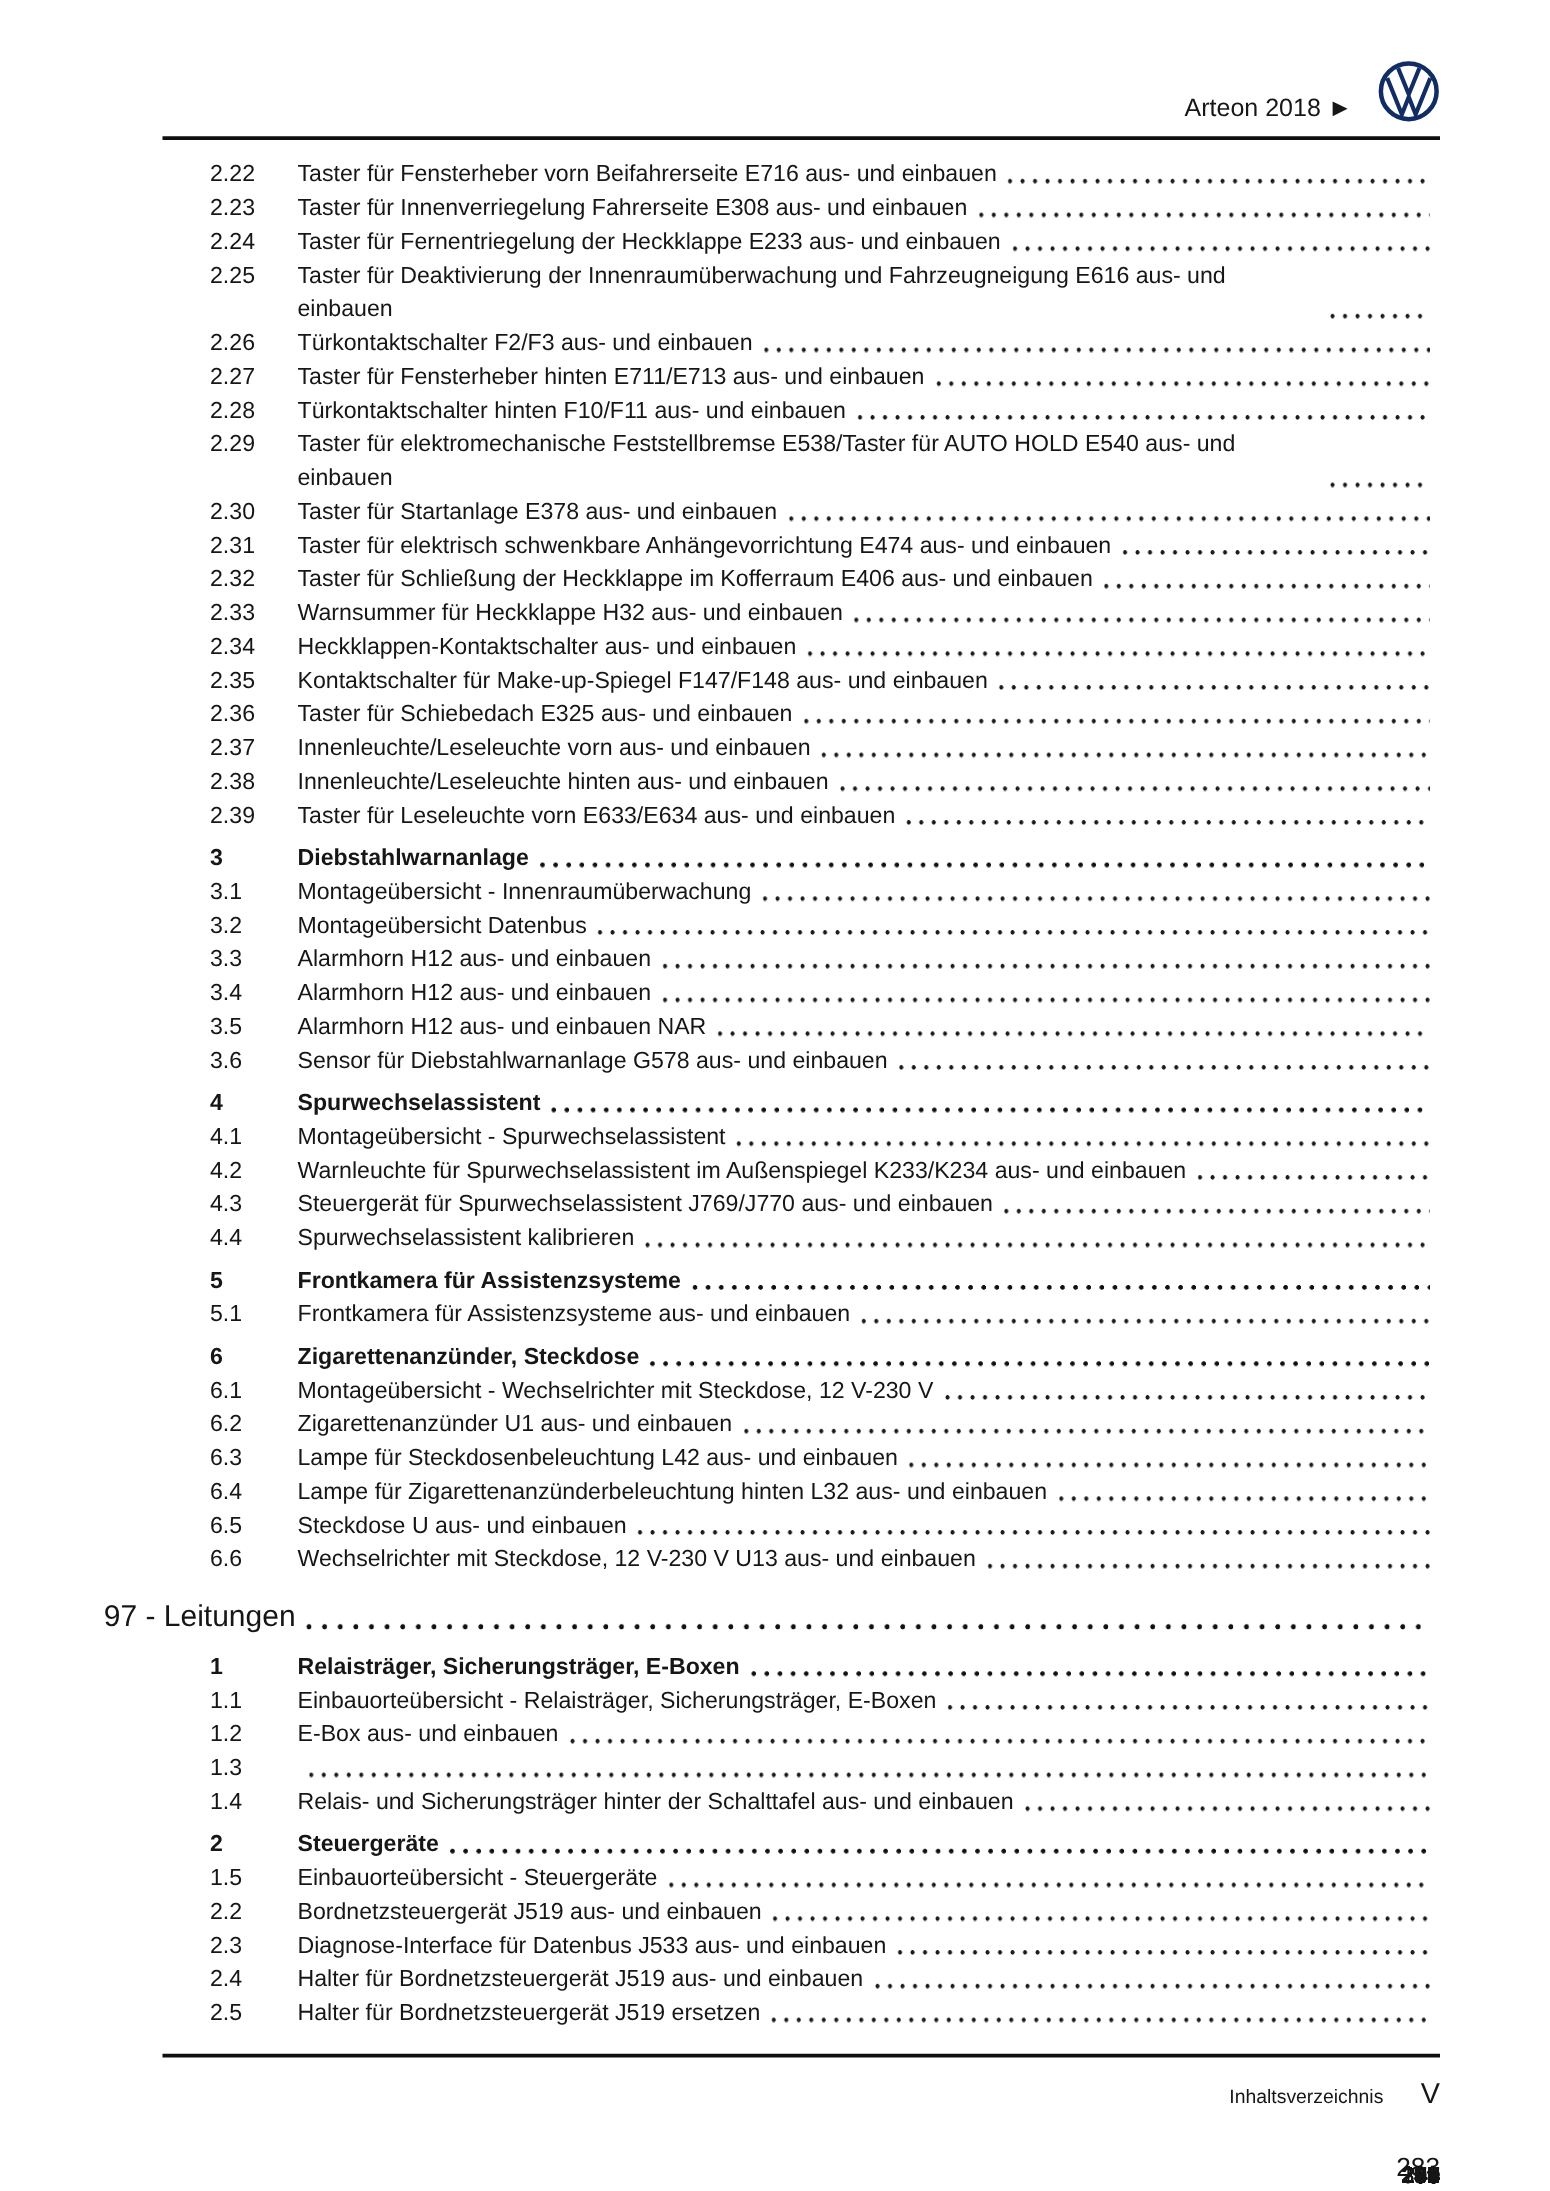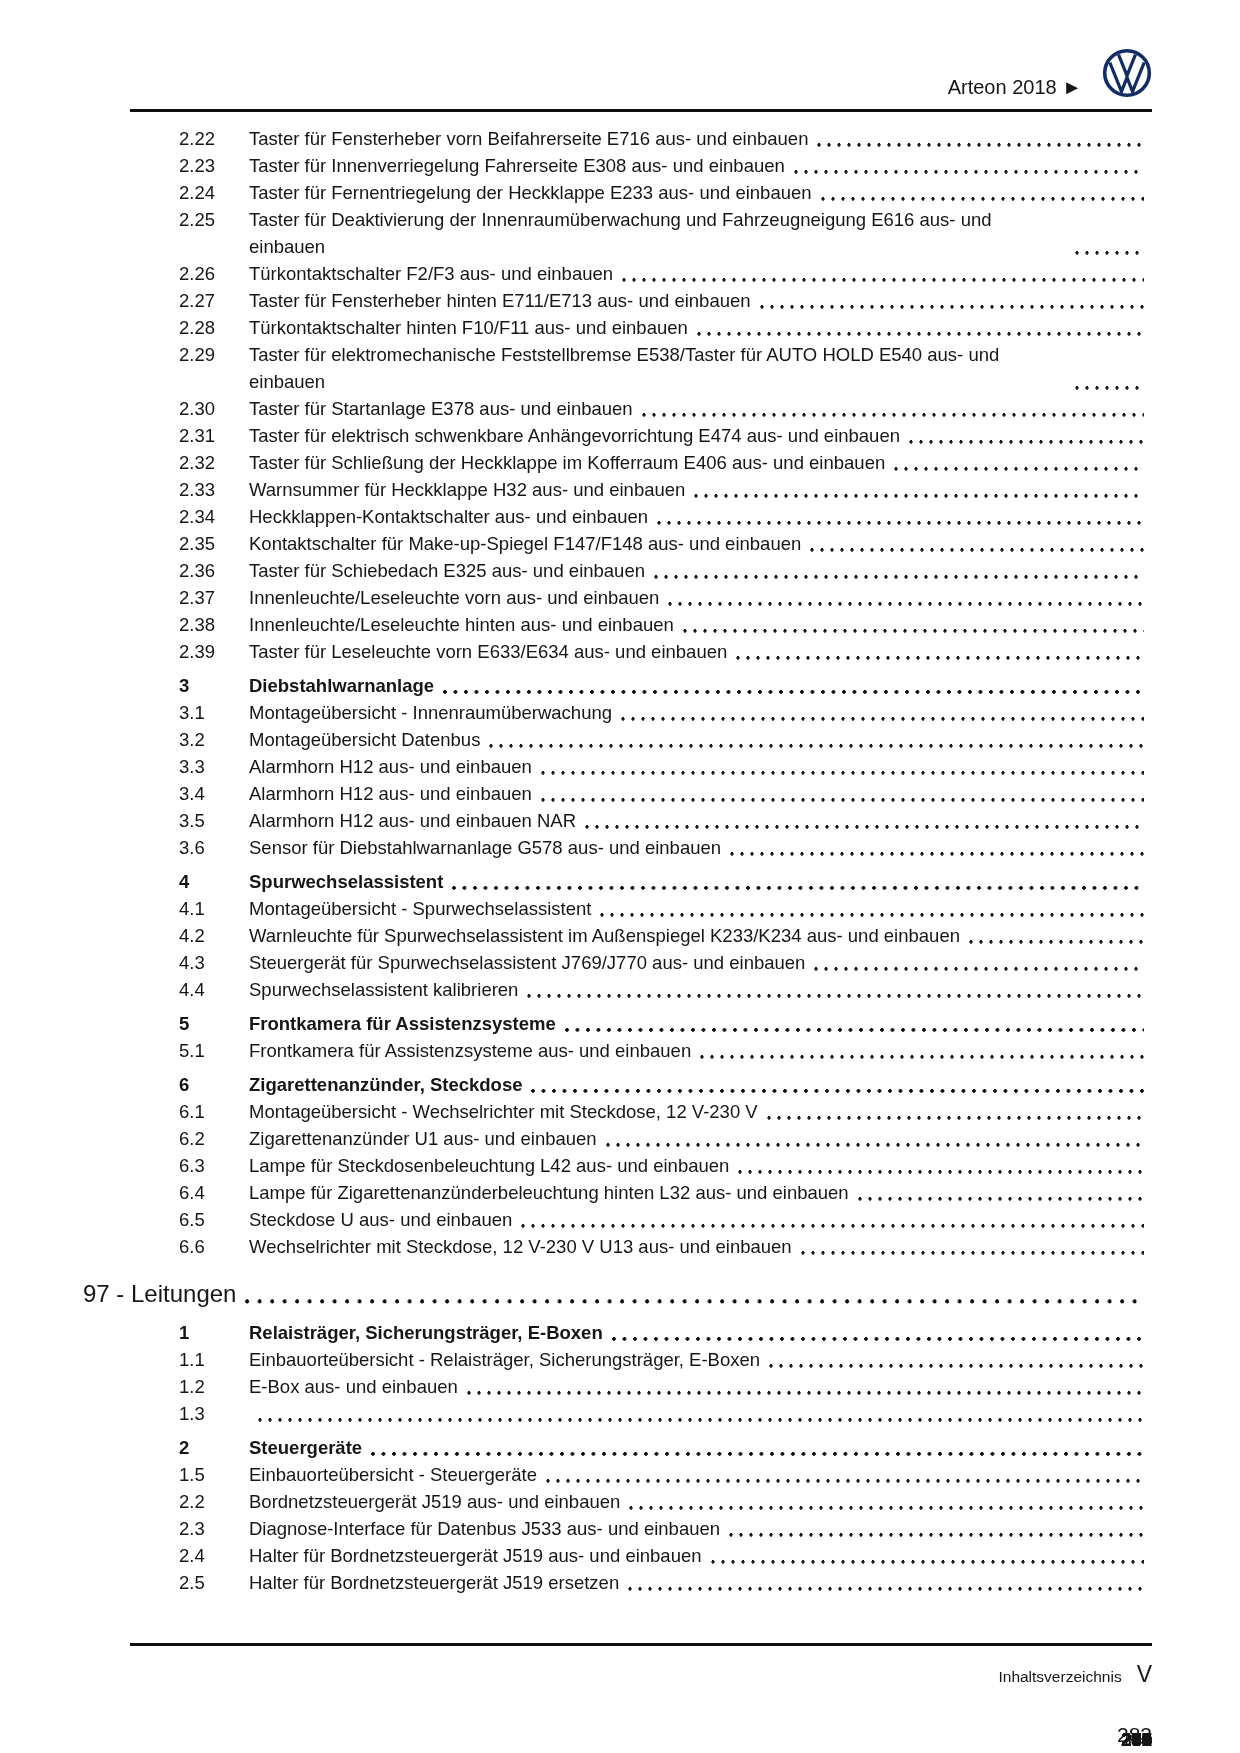--- a/index.html
+++ b/index.html
@@ -11,21 +11,21 @@
   .page{position:absolute;inset:0;padding:0 88px 0 130px;box-sizing:border-box;}
 
   
   .header{display:flex;justify-content:flex-end;align-items:flex-end;gap:20px;margin-top:48px;}
   .header-text{text-align:right;font-size:20px;line-height:26px;white-space:nowrap;}
   .logo{width:50px;height:50px;margin-bottom:2px;flex:0 0 auto;}
   .rule{height:3px;background:#0f0f0f;margin-top:9px;}
 
   
   .toc{margin-top:13px;}
-  .row{display:flex;margin-left:49px;font-size:18.5px;line-height:27px;}
+  .row{display:flex;margin-left:38px;font-size:18.5px;line-height:27px;}
   .row .num{flex:0 0 70px;}
   .row .title{flex:0 1 auto;max-width:817px;}
   .row .leader{
     flex:1 1 24px;min-width:24px;align-self:flex-end;height:27px;margin:0 8px 0 9px;
     background-image:radial-gradient(circle at 2px 1.7px,#1a1a1a 1.35px,transparent 1.85px);
     background-size:10px 3.6px;background-repeat:repeat-x;background-position:left bottom 5px;
   }
   .row .page{flex:0 0 auto;min-width:36px;text-align:right;align-self:flex-end;}
   .row.section{font-weight:700;margin-top:7px;}
   .row.section .leader{
@@ -37,21 +37,21 @@
   .row.chapter .page{font-size:21px;min-width:42px;}
   .row.chapter .leader{
     height:36px;
     background-image:radial-gradient(circle at 2.2px 2.2px,#101010 1.7px,transparent 2.2px);
     background-size:12.5px 4.6px;background-position:left bottom 8px;
   }
 
   
   .footer{position:absolute;left:130px;right:88px;top:1643px;}
   .footer-rule{height:3px;background:#0f0f0f;}
-  .footer-line{display:flex;justify-content:flex-end;align-items:baseline;gap:15px;margin-top:15px;}
+  .footer-line{display:flex;justify-content:flex-end;align-items:baseline;gap:30px;margin-top:15px;}
   .footer-label{font-size:15.5px;}
   .footer-page{font-size:23px;}
 </style>
 </head>
 <body>
 
 <div class="page">
 
   <div class="header">
     <div class="header-text">
@@ -322,20 +322,26 @@
       <span class="num">1.2</span>
       <span class="title">E-Box aus- und einbauen</span>
       <span class="leader"></span>
       <span class="page">287</span>
     </div>
       <div class="row entry">
       <span class="num">1.3</span>
       <span class="leader"></span>
       <span class="page">290</span>
     </div>
+      <div class="row entry">
+      <span class="num">1.4</span>
+      <span class="title">Relais- und Sicherungsträger hinter der Schalttafel aus- und einbauen</span>
+      <span class="leader"></span>
+      <span class="page">292</span>
+    </div>
       <div class="row section">
       <span class="num">2</span>
       <span class="title">Steuergeräte</span>
       <span class="leader"></span>
       <span class="page">297</span>
     </div>
       <div class="row entry">
       <span class="num">1.5</span>
       <span class="title">Einbauorteübersicht - Steuergeräte</span>
       <span class="leader"></span>

